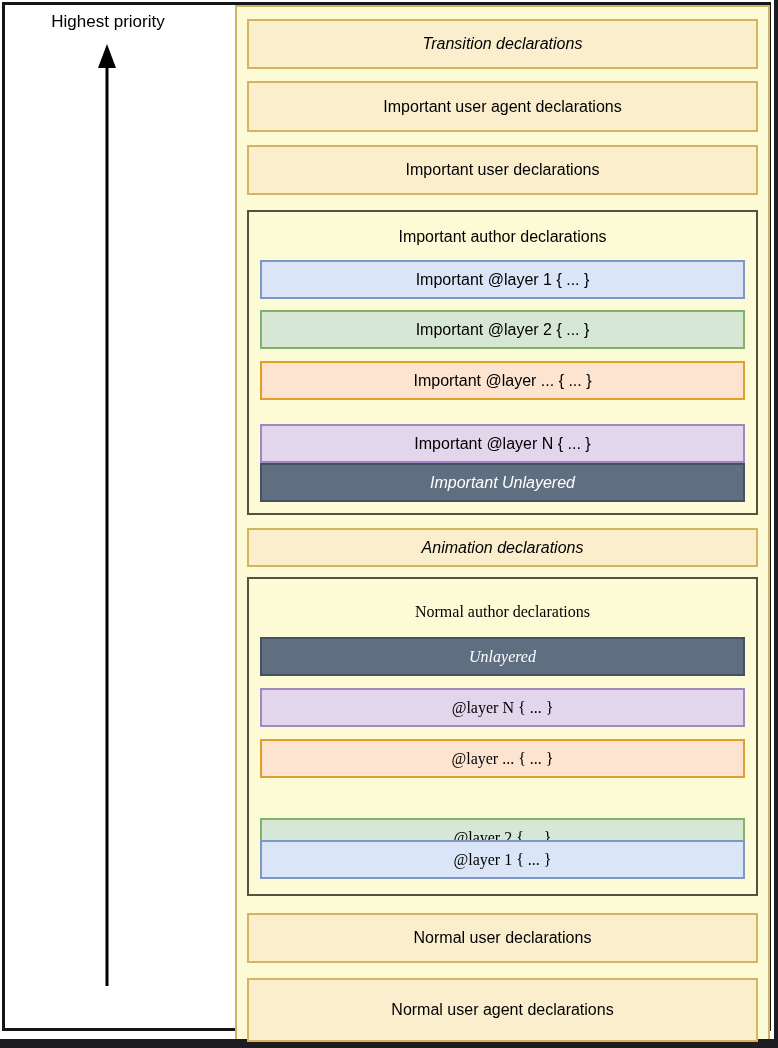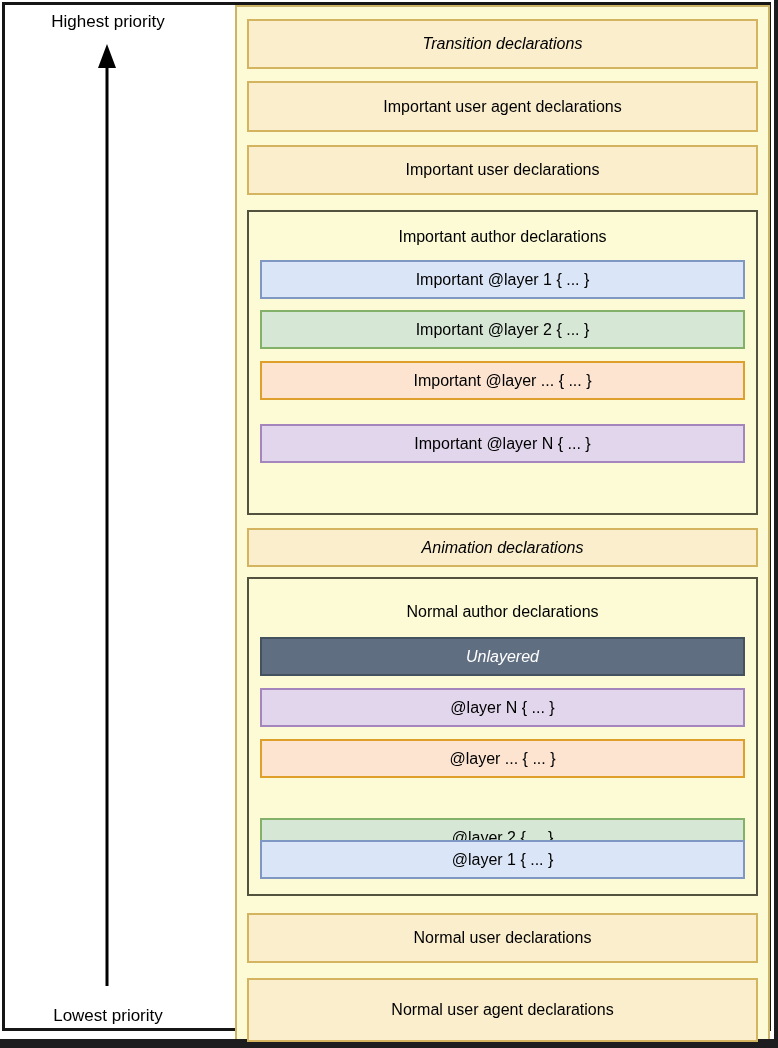--- a/index.html
+++ b/index.html
@@ -75,21 +75,21 @@
   .row.animation{top:528px;height:39px;}
   .row.norm-user{top:913px;height:50px;}
   .row.norm-ua{top:978px;height:64px;}
   .author-container{
     position:absolute;left:247px;width:511px;
     box-sizing:border-box;
     background:var(--container-fill);
     border:2px solid var(--container-border);
   }
   .author-container.important{top:210px;height:305px;}
-  .author-container.normal{top:577px;height:319px;}
+  .author-container.normal{top:577px;height:319px;font-family:Liberation Serif, serif;}
   .container-title{
     position:absolute;left:0;width:100%;
     text-align:center;font-size:16px;line-height:19px;
   }
   .author-container.important .container-title{top:15px;}
   .author-container.normal .container-title{top:23px;}
   .layer-box{
     position:absolute;left:11px;width:485px;height:39px;
     box-sizing:border-box;border:2px solid;
     display:flex;align-items:center;justify-content:center;
@@ -116,36 +116,36 @@
   <div class="canvas"></div>
   <div class="frame"></div>
 
   <div class="side-label highest">Highest priority</div>
 
   <svg class="arrow" width="36" height="950" viewBox="0 0 36 950" aria-hidden="true">
     <polygon points="18,4 9,28 27,28" fill="#000000"></polygon>
     <line x1="18" y1="24" x2="18" y2="946" stroke="#000000" stroke-width="3"></line>
   </svg>
 
-  <div class="side-label lowest">Lowest priority</div>
 
   <div class="panel"></div>
 
   <div class="row transition italic">Transition declarations</div>
 
   <div class="row imp-ua">Important user agent declarations</div>
 
   <div class="row imp-user">Important user declarations</div>
 
   <div class="author-container important">
     <div class="container-title">Important author declarations</div>
     <div class="layer-box blue imp-l1">Important @layer 1 { ... }</div>
     <div class="layer-box green imp-l2">Important @layer 2 { ... }</div>
     <div class="layer-box orange imp-ldots">Important @layer ... { ... }</div>
     <div class="layer-box purple imp-ln">Important @layer N { ... }</div>
+    <div class="layer-box dark imp-unlayered">Important Unlayered</div>
   </div>
 
   <div class="row animation italic">Animation declarations</div>
 
   <div class="author-container normal">
     <div class="container-title">Normal author declarations</div>
     <div class="layer-box dark norm-unlayered">Unlayered</div>
     <div class="layer-box purple norm-ln">@layer N { ... }</div>
     <div class="layer-box orange norm-ldots">@layer ... { ... }</div>
     <div class="layer-box green norm-l2">@layer 2 { ... }</div>

